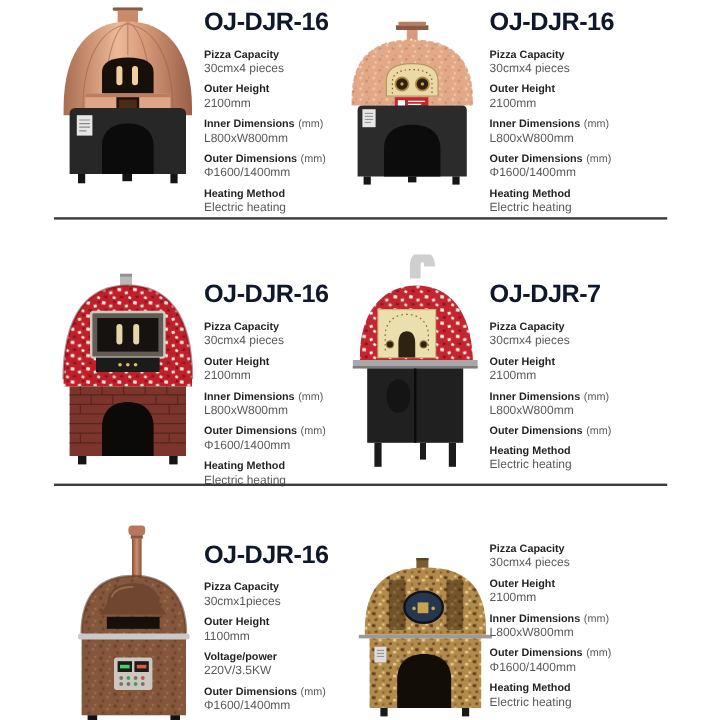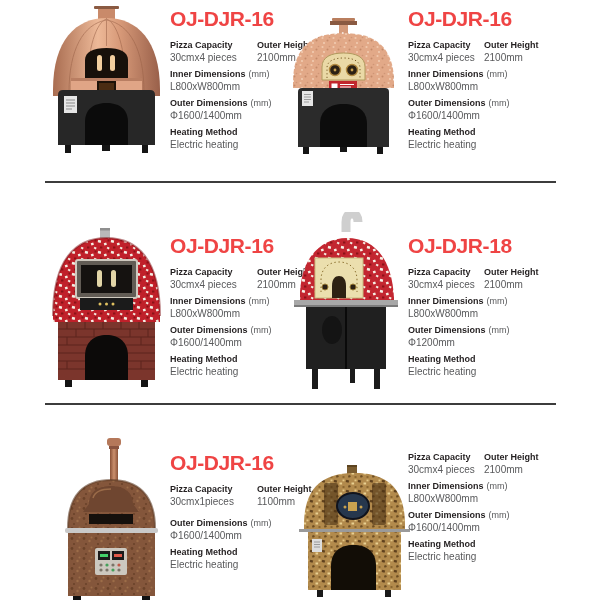--- a/index.html
+++ b/index.html
@@ -6,24 +6,24 @@
   html,body { background:#fff; }
   .page {
     position:relative; width:600px; height:600px; background:#ffffff;
     font-family:"Liberation Sans", sans-serif; overflow:hidden;
   }
   .divider { position:absolute; left:45px; width:511px; height:1.5px; background:#3c3c3c; }
   .oven { position:absolute; }
   .oven svg { display:block; width:100%; height:100%; }
   .info { position:absolute; width:150px; }
   .model {
-    font-size:21px; font-weight:bold; color:#ef4444; line-height:1;
+    font-size:21px; font-weight:bold; color:#0f172a; line-height:1;
     letter-spacing:-0.4px; margin:0 0 11px 0; white-space:nowrap;
   }
-  .pair { display:flex; }
+  .pair { display:flex;flex-direction:column; }
   .pair .spec:first-child { width:87px; flex:none; }
   .info-right .pair .spec:first-child { width:76px; }
   .spec { margin-bottom:5px; white-space:nowrap; }
   .spec-label { font-size:9px; font-weight:bold; color:#231f20; line-height:11px; }
   .spec-label .unit { font-weight:normal; color:#58595b; margin-left:3px;margin-top:44px; }
   .spec-value { font-size:10px; color:#58595b; line-height:12px; margin-top:1px; }
 </style>
 </head>
 <body>
 
@@ -247,38 +247,37 @@
       <rect x="18" y="95" width="80" height="62" fill="#202020"></rect>
       <path d="M58 95 V157" stroke="#0a0a0a" stroke-width="2"></path>
       <ellipse cx="44" cy="118" rx="10" ry="14" fill="#141414"></ellipse>
       <rect x="24" y="157" width="6" height="20" fill="#1b1b1b"></rect>
       <rect x="86" y="157" width="6" height="20" fill="#1b1b1b"></rect>
       <rect x="62" y="157" width="5" height="14" fill="#1b1b1b"></rect>
     </svg>
   </div>
 
   <div class="info info-right" style="left:408px;top:235px">
-    <h2 class="model">OJ-DJR-18</h2>
+    <h2 class="model">OJ-DJR-7</h2>
     <div class="pair">
       <div class="spec">
         <div class="spec-label">Pizza Capacity</div>
         <div class="spec-value">30cmx4 pieces</div>
       </div>
       <div class="spec">
         <div class="spec-label">Outer Height</div>
         <div class="spec-value">2100mm</div>
       </div>
     </div>
     <div class="spec">
       <div class="spec-label"><span>Inner Dimensions</span><span class="unit">(mm)</span></div>
       <div class="spec-value">L800xW800mm</div>
     </div>
     <div class="spec">
       <div class="spec-label"><span>Outer Dimensions</span><span class="unit">(mm)</span></div>
-      <div class="spec-value">Φ1200mm</div>
     </div>
     <div class="spec">
       <div class="spec-label"><span>Heating Method</span><span class="unit"></span></div>
       <div class="spec-value">Electric heating</div>
     </div>
   </div>
 
   <div class="divider" style="top:403px"></div>
 
   <div class="oven" style="left:45px;top:436px;width:123px;height:164px">
@@ -332,20 +331,22 @@
       <div class="spec">
         <div class="spec-label">Pizza Capacity</div>
         <div class="spec-value">30cmx1pieces</div>
       </div>
       <div class="spec">
         <div class="spec-label">Outer Height</div>
         <div class="spec-value">1100mm</div>
       </div>
     </div>
     <div class="spec">
+      <div class="spec-label"><span>Voltage/power</span><span class="unit"></span></div>
+      <div class="spec-value">220V/3.5KW</div>
     </div>
     <div class="spec">
       <div class="spec-label"><span>Outer Dimensions</span><span class="unit">(mm)</span></div>
       <div class="spec-value">Φ1600/1400mm</div>
     </div>
     <div class="spec">
       <div class="spec-label"><span>Heating Method</span><span class="unit"></span></div>
       <div class="spec-value">Electric heating</div>
     </div>
   </div>

